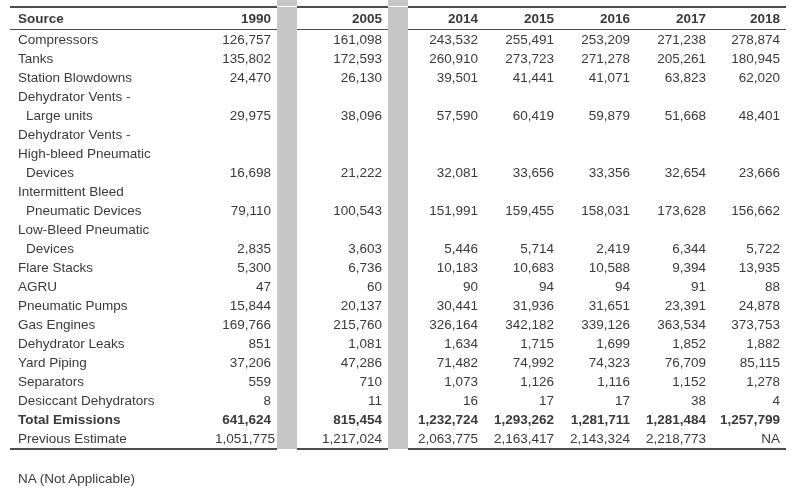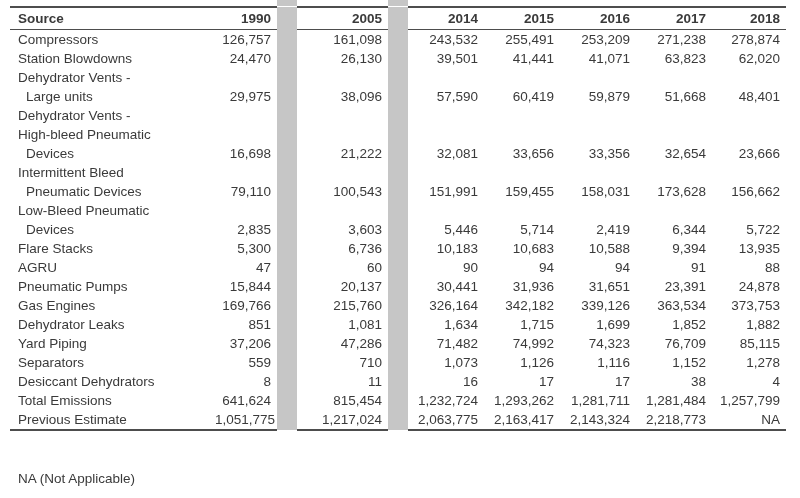--- a/index.html
+++ b/index.html
@@ -51,21 +51,21 @@
   .gap { background: var(--spacer, #c6c6c6); }
 
   thead th:not(.gap) {
     border-top: 2px solid var(--rule, #4d4d4d);
     border-bottom: 1.5px solid var(--rule, #4d4d4d);
     font-weight: bold;
   }
   tbody tr:last-child td:not(.gap) {
     border-bottom: 2px solid var(--rule, #4d4d4d);
   }
-  tr.bold td:not(.gap) { font-weight: normal; }
+  tr.bold td:not(.gap) { font-weight: bold; }
   tr.italic td:not(.gap) { }
 
   .footnote {
     position: absolute;
     left: 18px;
     top: 471px;
     font-size: 13.5px;
   }
 </style>
 </head>
@@ -109,20 +109,32 @@
             <td class="gap"></td>
             <td class="num">161,098</td>
             <td class="gap"></td>
             <td class="num">243,532</td>
             <td class="num">255,491</td>
             <td class="num">253,209</td>
             <td class="num">271,238</td>
             <td class="num">278,874</td>
           </tr>
           <tr>
+            <td class="src">Tanks</td>
+            <td class="num">135,802</td>
+            <td class="gap"></td>
+            <td class="num">172,593</td>
+            <td class="gap"></td>
+            <td class="num">260,910</td>
+            <td class="num">273,723</td>
+            <td class="num">271,278</td>
+            <td class="num">205,261</td>
+            <td class="num">180,945</td>
+          </tr>
+          <tr>
             <td class="src">Station Blowdowns</td>
             <td class="num">24,470</td>
             <td class="gap"></td>
             <td class="num">26,130</td>
             <td class="gap"></td>
             <td class="num">39,501</td>
             <td class="num">41,441</td>
             <td class="num">41,071</td>
             <td class="num">63,823</td>
             <td class="num">62,020</td>

